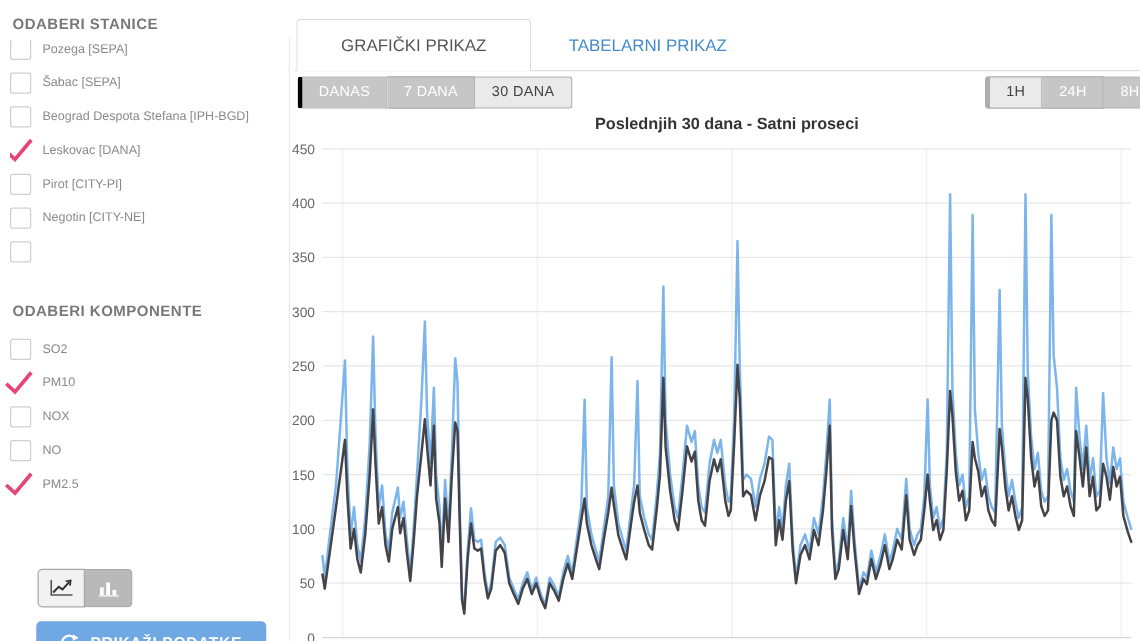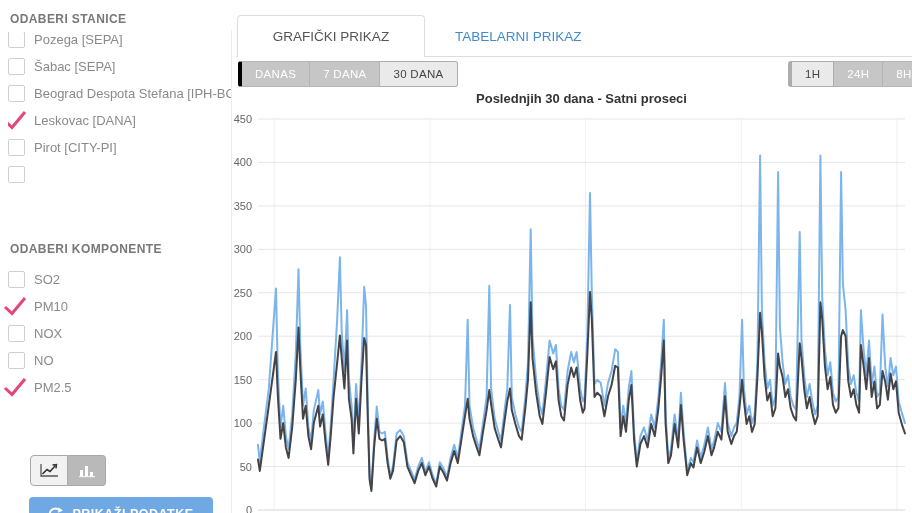--- a/index.html
+++ b/index.html
@@ -15,21 +15,21 @@
     letter-spacing: .4px; margin-left: 2px; }
   .stations-viewport { height: 194px; overflow: hidden; margin-top: 6px; }
   .stations-inner { margin-top: -6px; }
   .comp-header { margin-top: 16px; }
   .comp-list { margin-top: 10px; }
   .crow { display: flex; align-items: center; height: 27px; cursor: pointer; }
   .boxwrap { position: relative; width: 17px; height: 17px; margin-right: 9px; flex: 0 0 17px; }
   .box { position: absolute; inset: 0; border: 1px solid #cfcfcf; border-radius: 2px; background: #fff; }
   .check { display: none; position: absolute; left: -5px; top: -2px; }
   .crow.checked .check { display: block; }
-  .lbl { font-size: 13px; color: #8a8a8a; white-space: nowrap; }
+  .lbl { font-size: 10px; color: #8a8a8a; white-space: nowrap; }
 
   
   .type-toggle { position: absolute; left: 30px; top: 455px; display: flex; }
   .type-btn { width: 38px; height: 31px; display: flex; align-items: center; justify-content: center;
     border: 1px solid #a8a8a8; cursor: pointer; }
   .type-btn.first { border-radius: 4px 0 0 4px; background: #f2f2f2; }
   .type-btn.second { border-radius: 0 4px 4px 0; background: #b9b9b9; border-left: none; }
 
   .show-btn { position: absolute; left: 29px; top: 497px; width: 184px; height: 34px;
     background: #6fa8e3; border: none; border-radius: 4px; color: #fff; font-size: 12.5px;
@@ -93,20 +93,26 @@
               <path d="M2 11 L9 17.5 L22 2" fill="none" stroke="#e5457a" stroke-width="3"></path>
             </svg>
           </span>
         <span class="lbl">Leskovac [DANA]</span>
       </div>
       <div class="crow">
         <span class="boxwrap">
             <span class="box"></span>
           </span>
         <span class="lbl">Pirot [CITY-PI]</span>
+      </div>
+      <div class="crow">
+        <span class="boxwrap">
+            <span class="box"></span>
+          </span>
+        <span class="lbl">Negotin [CITY-NE]</span>
       </div>
       <div class="crow">
         <span class="boxwrap">
             <span class="box"></span>
           </span>
         <span class="lbl"></span>
       </div>
     </div>
   </div>
 

